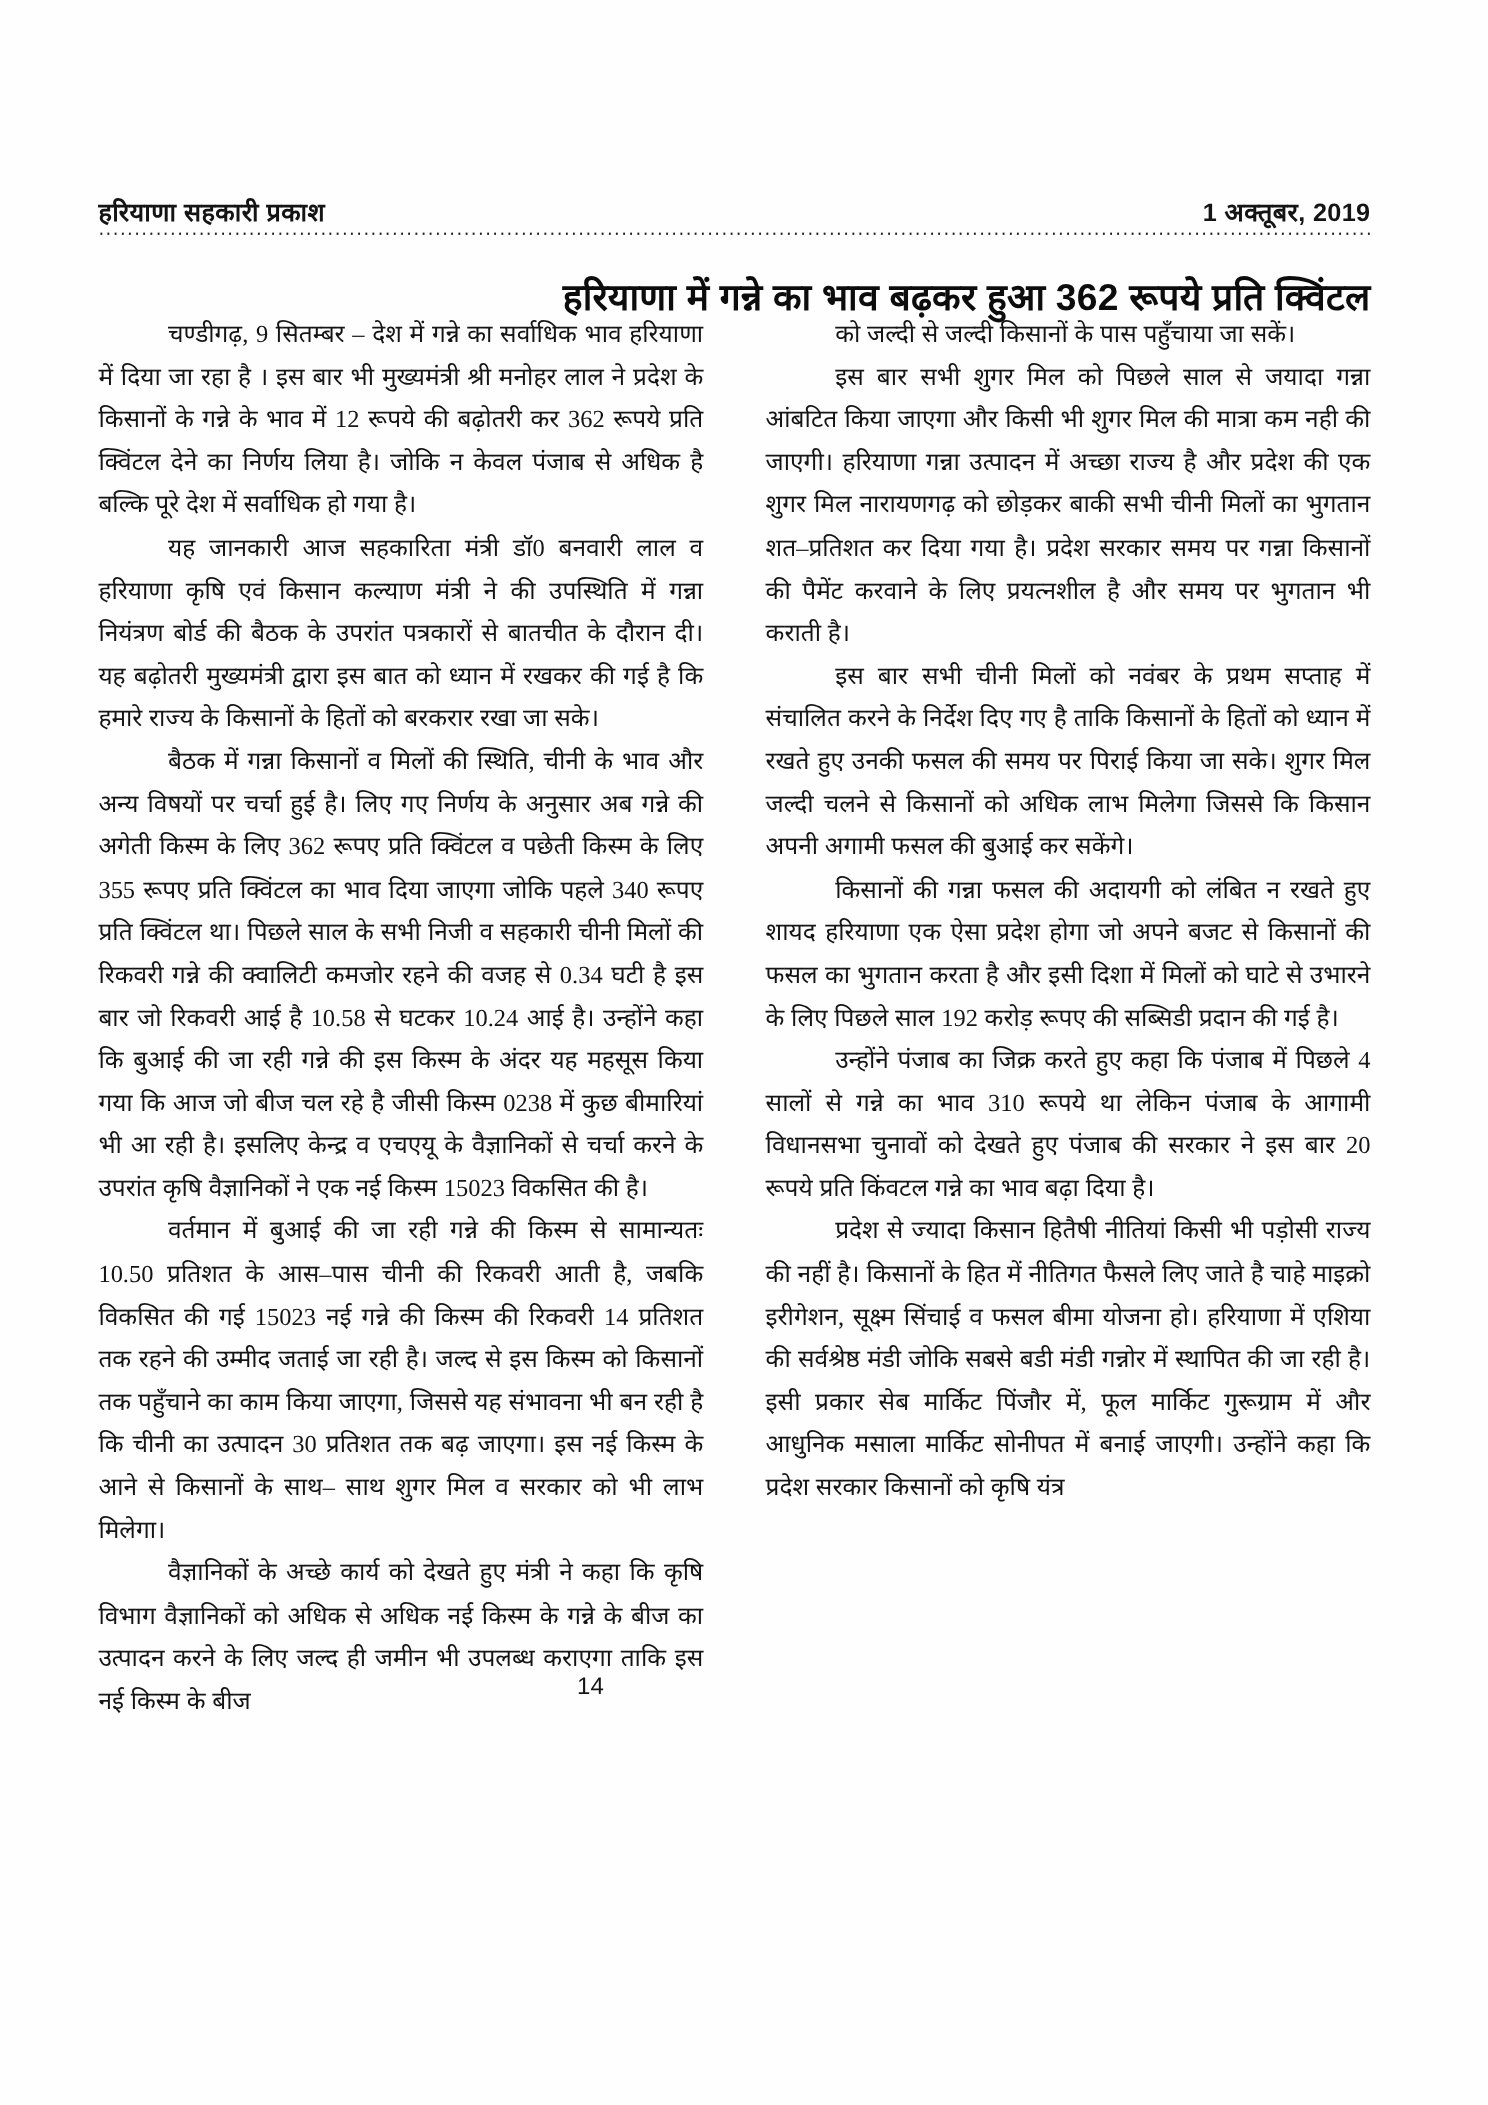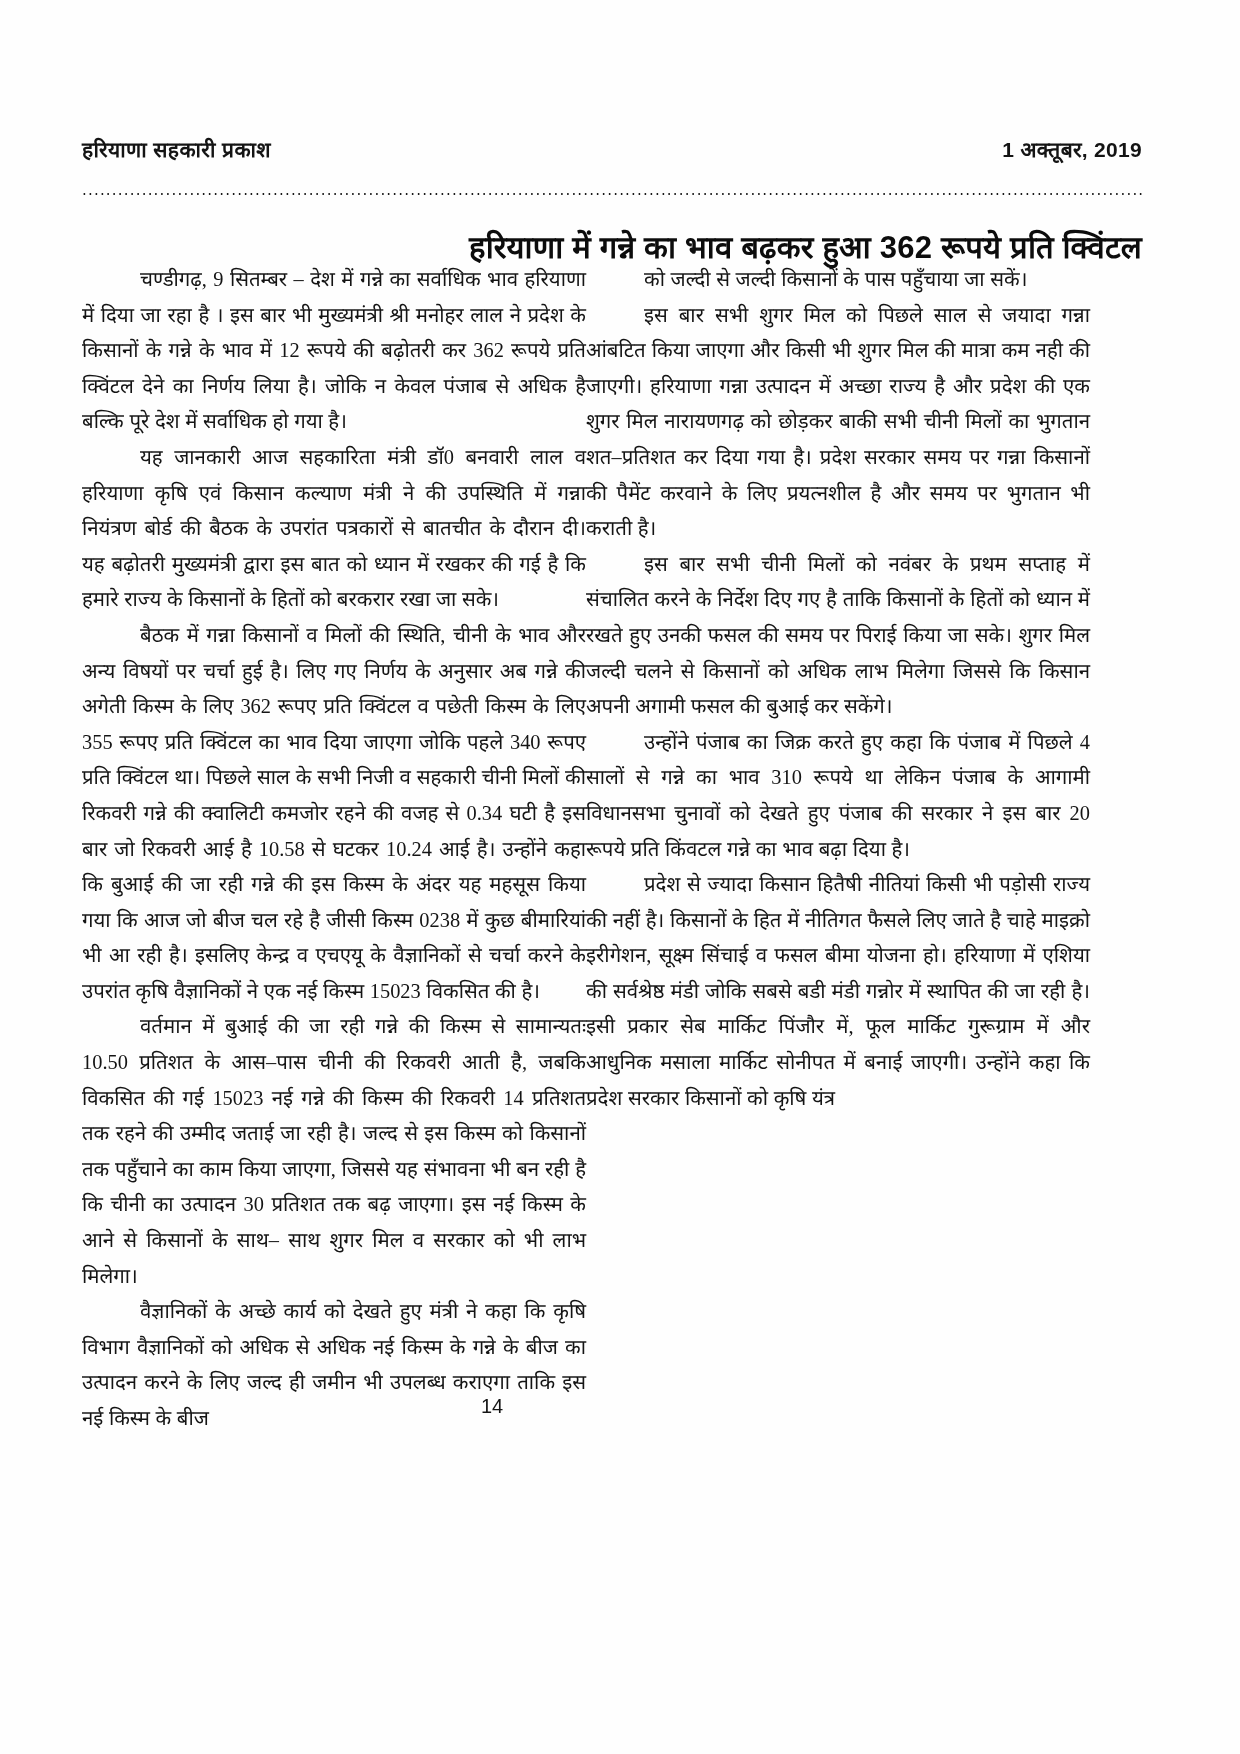--- a/index.html
+++ b/index.html
@@ -23,21 +23,21 @@
     top: 0;
     width: 1240px;
     height: 1754px;
     background: #fefefe;
   }
 
   
   .masthead {
     position: absolute;
     left: 82px;
-    top: 135px;
+    top: 162px;
     width: 1060px;
     display: flex;
     align-items: flex-start;
     justify-content: space-between;
   }
   .masthead-left {
     font-family: "Liberation Sans", "DejaVu Sans", sans-serif;
     font-size: 21px;
     font-weight: 700;
     letter-spacing: 0.4px;
@@ -81,20 +81,21 @@
     line-height: 1.25;
   }
 
   
   .columns {
     position: absolute;
     left: 82px;
     top: 262px;
     width: 1060px;
     display: flex;
+    gap: 52px;
   }
   .col {
     width: 504px;
   }
   .col p {
     margin: 0;
     text-align: justify;
     text-justify: inter-word;
     text-indent: 58px;
     font-family: "Liberation Serif", "DejaVu Serif", serif;
@@ -140,20 +141,21 @@
       <p>यह जानकारी आज सहकारिता मंत्री डॉ0 बनवारी लाल व हरियाणा कृषि एवं किसान कल्याण मंत्री ने की उपस्थिति में गन्ना नियंत्रण बोर्ड की बैठक के उपरांत पत्रकारों से बातचीत के दौरान दी। यह बढ़ोतरी मुख्यमंत्री द्वारा इस बात को ध्यान में रखकर की गई है कि हमारे राज्य के किसानों के हितों को बरकरार रखा जा सके।</p>
       <p>बैठक में गन्ना किसानों व मिलों की स्थिति, चीनी के भाव और अन्य विषयों पर चर्चा हुई है। लिए गए निर्णय के अनुसार अब गन्ने की अगेती किस्म के लिए 362 रूपए प्रति क्विंटल व पछेती किस्म के लिए 355 रूपए प्रति क्विंटल का भाव दिया जाएगा जोकि पहले 340 रूपए प्रति क्विंटल था। पिछले साल के सभी निजी व सहकारी चीनी मिलों की रिकवरी गन्ने की क्वालिटी कमजोर रहने की वजह से 0.34 घटी है इस बार जो रिकवरी आई है 10.58 से घटकर 10.24 आई है। उन्होंने कहा कि बुआई की जा रही गन्ने की इस किस्म के अंदर यह महसूस किया गया कि आज जो बीज चल रहे है जीसी किस्म 0238 में कुछ बीमारियां भी आ रही है। इसलिए केन्द्र व एचएयू के वैज्ञानिकों से चर्चा करने के उपरांत कृषि वैज्ञानिकों ने एक नई किस्म 15023 विकसित की है।</p>
       <p>वर्तमान में बुआई की जा रही गन्ने की किस्म से सामान्यतः 10.50 प्रतिशत के आस–पास चीनी की रिकवरी आती है, जबकि विकसित की गई 15023 नई गन्ने की किस्म की रिकवरी 14 प्रतिशत तक रहने की उम्मीद जताई जा रही है। जल्द से इस किस्म को किसानों तक पहुँचाने का काम किया जाएगा, जिससे यह संभावना भी बन रही है कि चीनी का उत्पादन 30 प्रतिशत तक बढ़ जाएगा। इस नई किस्म के आने से किसानों के साथ– साथ शुगर मिल व सरकार को भी लाभ मिलेगा।</p>
       <p class="last-line-left">वैज्ञानिकों के अच्छे कार्य को देखते हुए मंत्री ने कहा कि कृषि विभाग वैज्ञानिकों को अधिक से अधिक नई किस्म के गन्ने के बीज का उत्पादन करने के लिए जल्द ही जमीन भी उपलब्ध कराएगा ताकि इस नई किस्म के बीज</p>
     </div>
 
     <div class="col">
       <p class="last-line-left">को जल्दी से जल्दी किसानों के पास पहुँचाया जा सकें।</p>
       <p>इस बार सभी शुगर मिल को पिछले साल से जयादा गन्ना आंबटित किया जाएगा और किसी भी शुगर मिल की मात्रा कम नही की जाएगी। हरियाणा गन्ना उत्पादन में अच्छा राज्य है और प्रदेश की एक शुगर मिल नारायणगढ़ को छोड़कर बाकी सभी चीनी मिलों का भुगतान शत–प्रतिशत कर दिया गया है। प्रदेश सरकार समय पर गन्ना किसानों की पैमेंट करवाने के लिए प्रयत्नशील है और समय पर भुगतान भी कराती है।</p>
       <p>इस बार सभी चीनी मिलों को नवंबर के प्रथम सप्ताह में संचालित करने के निर्देश दिए गए है ताकि किसानों के हितों को ध्यान में रखते हुए उनकी फसल की समय पर पिराई किया जा सके। शुगर मिल जल्दी चलने से किसानों को अधिक लाभ मिलेगा जिससे कि किसान अपनी अगामी फसल की बुआई कर सकेंगे।</p>
+      <p>किसानों की गन्ना फसल की अदायगी को लंबित न रखते हुए शायद हरियाणा एक ऐसा प्रदेश होगा जो अपने बजट से किसानों की फसल का भुगतान करता है और इसी दिशा में मिलों को घाटे से उभारने के लिए पिछले साल 192 करोड़ रूपए की सब्सिडी प्रदान की गई है।</p>
       <p>उन्होंने पंजाब का जिक्र करते हुए कहा कि पंजाब में पिछले 4 सालों से गन्ने का भाव 310 रूपये था लेकिन पंजाब के आगामी विधानसभा चुनावों को देखते हुए पंजाब की सरकार ने इस बार 20 रूपये प्रति किंवटल गन्ने का भाव बढ़ा दिया है।</p>
       <p class="last-line-left">प्रदेश से ज्यादा किसान हितैषी नीतियां किसी भी पड़ोसी राज्य की नहीं है। किसानों के हित में नीतिगत फैसले लिए जाते है चाहे माइक्रो इरीगेशन, सूक्ष्म सिंचाई व फसल बीमा योजना हो। हरियाणा में एशिया की सर्वश्रेष्ठ मंडी जोकि सबसे बडी मंडी गन्नोर में स्थापित की जा रही है। इसी प्रकार सेब मार्किट पिंजौर में, फूल मार्किट गुरूग्राम में और आधुनिक मसाला मार्किट सोनीपत में बनाई जाएगी। उन्होंने कहा कि प्रदेश सरकार किसानों को कृषि यंत्र</p>
     </div>
 
   </div>
 
   <div class="folio">14</div>
 
 </div>
 

